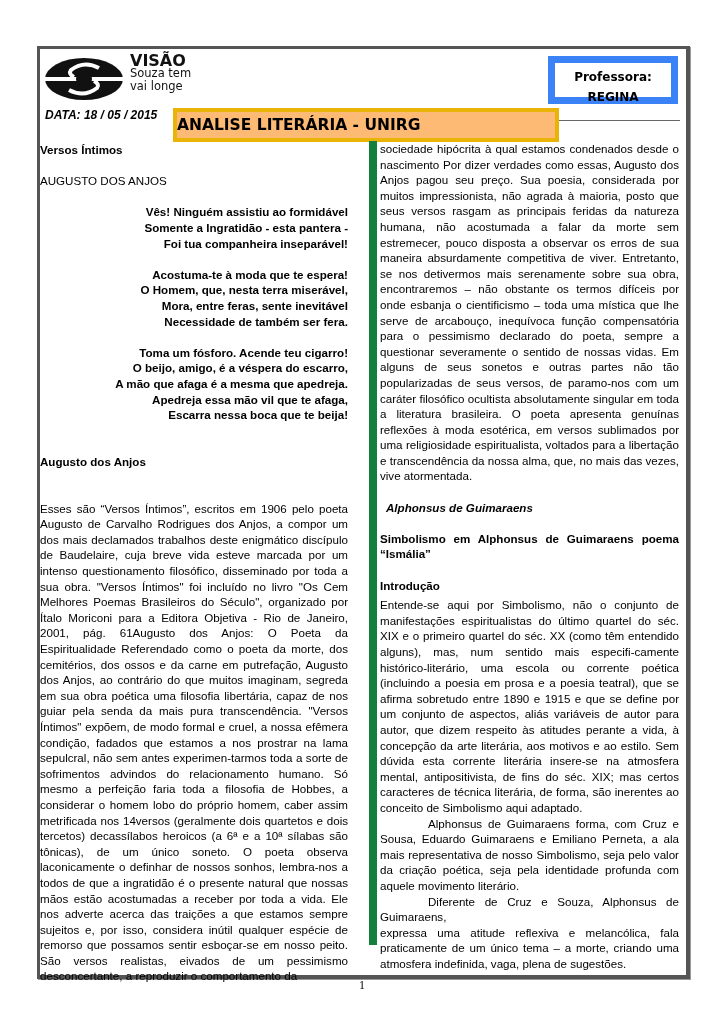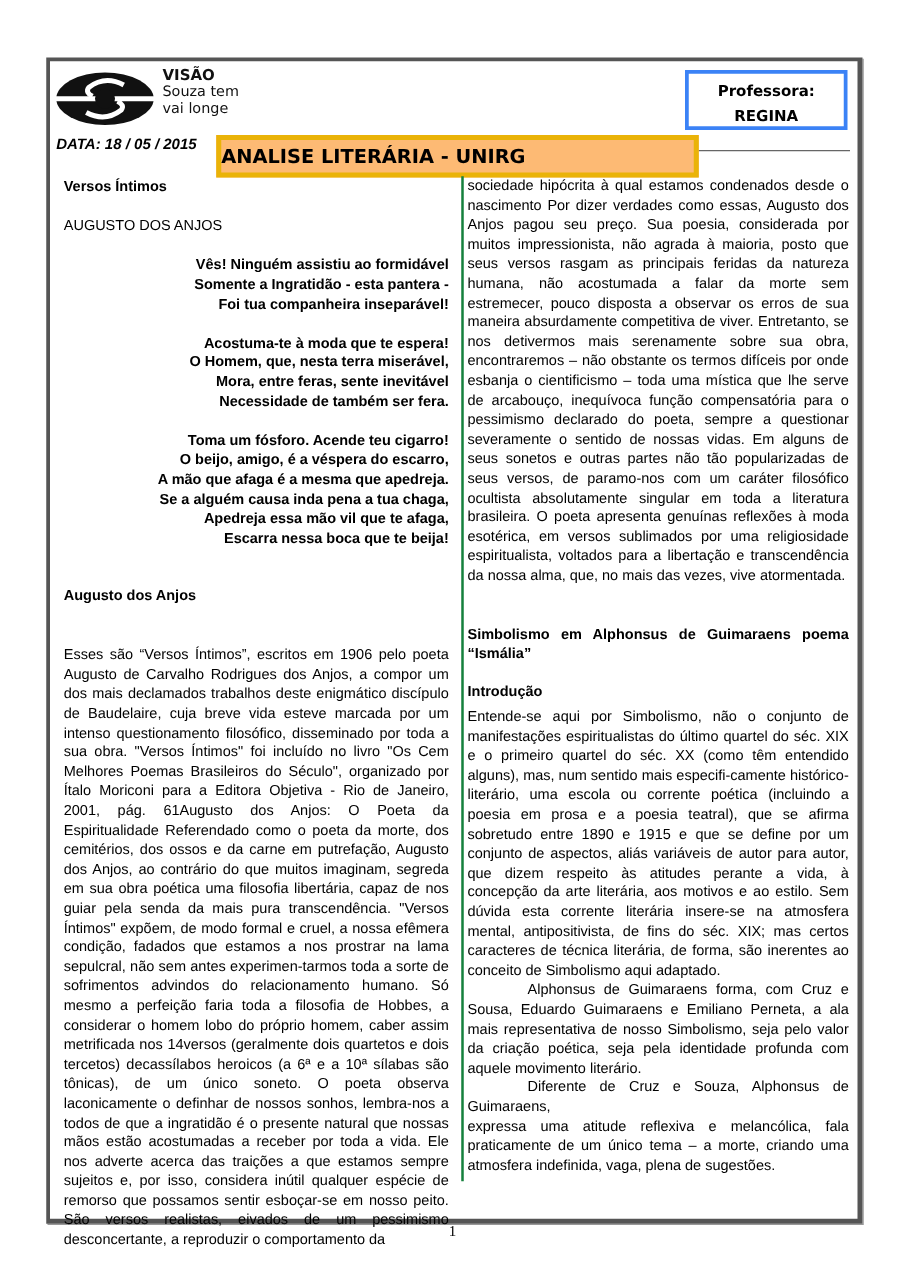--- a/index.html
+++ b/index.html
@@ -1,28 +1,28 @@
 <!DOCTYPE html>
 <html><head>
 <meta charset="utf-8">
 <style>
   html, body { margin:0; padding:0; background:#ffffff; }
   body { width:724px; height:1024px; position:relative; overflow:hidden; font-family:"Liberation Sans", sans-serif; color:#000; }
   .frame { position:absolute; left:37px; top:46px; width:646px; height:926px; border:3px solid #555; border-right-width:4px; border-bottom-width:4px; box-shadow:1px 1px 0 #999; background:#fff; }
   .logo { position:absolute; left:44px; top:52px; width:160px; height:56px; }
   .logo svg { position:absolute; left:0; top:4px; }
   .logo-text { position:absolute; left:86px; top:2px; font-family:"DejaVu Sans", sans-serif; font-size:11.5px; line-height:13px; color:#111; }
-  .logo-text .brand { font-weight:bold; font-size:12px; }
-  .prof-box { position:absolute; left:548px; top:56px; width:130px; height:48px; border:3px solid #3b82f6; text-align:center; font-family:"DejaVu Sans", sans-serif; font-weight:bold; font-size:12px; line-height:20px; padding-top:4px; box-sizing:border-box; }
+  .logo-text .brand { font-weight:bold; font-size:16px; }
+  .prof-box { position:absolute; left:548px; top:56px; width:130px; height:48px; border:7px solid #3b82f6; text-align:center; font-family:"DejaVu Sans", sans-serif; font-weight:bold; font-size:12px; line-height:20px; padding-top:4px; box-sizing:border-box; }
   .hline { position:absolute; left:550px; top:120px; width:130px; height:1px; background:#666; }
   .date { position:absolute; left:45px; top:108px; font-weight:bold; font-style:italic; font-size:12px; }
   .title-box { position:absolute; left:173px; top:108px; width:378px; height:26px; border:4px solid #eab308; font-family:"DejaVu Sans", sans-serif; font-weight:bold; font-size:15.5px; line-height:26px; background:#fdba74; }
   .col { position:absolute; font-size:11.6px; line-height:15.6px; text-align:justify; }
-  .col-left { left:51px; top:142px; width:308px; }
-  .col-right { left:369px; top:141px; width:310px; border-left:2px solid #15803d; padding-left:3px; height:804px; box-sizing:border-box; }
+  .col-left { left:40px; top:142px; width:308px; }
+  .col-right { left:369px; top:141px; width:310px; border-left:8px solid #15803d; padding-left:3px; height:804px; box-sizing:border-box; }
   .b { font-weight:bold; }
   .p { margin:0; }
   .gap { height:15.6px; }
   .indent { text-indent:48px; }
   .poem { text-align:right; font-weight:bold; margin:0; }
   .ital { font-style:italic; font-weight:bold; padding-left:6px; }
   .pagenum { position:absolute; left:0; width:724px; top:978px; text-align:center; font-family:"Liberation Serif", serif; font-size:12px; }
 </style>
 </head>
 <body>
@@ -68,35 +68,35 @@
     <p class="poem">Acostuma-te à moda que te espera!</p>
     <p class="poem">O Homem, que, nesta terra miserável,</p>
     <p class="poem">Mora, entre feras, sente inevitável</p>
     <p class="poem">Necessidade de também ser fera.</p>
   </div>
   <div class="gap"></div>
   <div>
     <p class="poem">Toma um fósforo. Acende teu cigarro!</p>
     <p class="poem">O beijo, amigo, é a véspera do escarro,</p>
     <p class="poem">A mão que afaga é a mesma que apedreja.</p>
-    <p class="poem">Se a alguém causa inda pena a tua chaga,</p>
     <p class="poem">Apedreja essa mão vil que te afaga,</p>
     <p class="poem">Escarra nessa boca que te beija!</p>
   </div>
   <div class="gap"></div>
     <div class="gap"></div>
   <p class="p b">Augusto dos Anjos</p>
   <div class="gap"></div>
     <div class="gap"></div>
   <p class="p">Esses são “Versos Íntimos”, escritos em 1906 pelo poeta Augusto de Carvalho Rodrigues dos Anjos, a compor um dos mais declamados trabalhos deste enigmático discípulo de Baudelaire, cuja breve vida esteve marcada por um intenso questionamento filosófico, disseminado por toda a sua obra. "Versos Íntimos" foi incluído no livro "Os Cem Melhores Poemas Brasileiros do Século", organizado por Ítalo Moriconi para a Editora Objetiva - Rio de Janeiro, 2001, pág. 61Augusto dos Anjos: O Poeta da Espiritualidade Referendado como o poeta da morte, dos cemitérios, dos ossos e da carne em putrefação, Augusto dos Anjos, ao contrário do que muitos imaginam, segreda em sua obra poética uma filosofia libertária, capaz de nos guiar pela senda da mais pura transcendência. "Versos Íntimos" expõem, de modo formal e cruel, a nossa efêmera condição, fadados que estamos a nos prostrar na lama sepulcral, não sem antes experimen-tarmos toda a sorte de sofrimentos advindos do relacionamento humano. Só mesmo a perfeição faria toda a filosofia de Hobbes, a considerar o homem lobo do próprio homem, caber assim metrificada nos 14versos (geralmente dois quartetos e dois tercetos) decassílabos heroicos (a 6ª e a 10ª sílabas são tônicas), de um único soneto. O poeta observa laconicamente o definhar de nossos sonhos, lembra-nos a todos de que a ingratidão é o presente natural que nossas mãos estão acostumadas a receber por toda a vida. Ele nos adverte acerca das traições a que estamos sempre sujeitos e, por isso, considera inútil qualquer espécie de remorso que possamos sentir esboçar-se em nosso peito. São versos realistas, eivados de um pessimismo desconcertante, a reproduzir o comportamento da</p>
 </div>
 
 <div class="col col-right">
   <p class="p">sociedade hipócrita à qual estamos condenados desde o nascimento Por dizer verdades como essas,  Augusto dos Anjos pagou seu preço. Sua poesia, considerada por muitos impressionista, não agrada à maioria, posto que seus versos rasgam as principais feridas da natureza humana, não acostumada a falar da morte sem estremecer, pouco disposta a observar os erros de sua maneira absurdamente competitiva de viver. Entretanto, se nos detivermos mais serenamente sobre sua obra, encontraremos – não obstante os termos difíceis por onde esbanja o cientificismo – toda uma mística que lhe serve de arcabouço, inequívoca função compensatória para o pessimismo declarado do poeta, sempre a questionar severamente o sentido de nossas vidas. Em alguns de seus sonetos e outras partes não tão popularizadas de seus versos, de paramo-nos com um caráter filosófico ocultista absolutamente singular em toda a literatura brasileira. O poeta apresenta genuínas reflexões à moda esotérica, em versos sublimados por uma religiosidade espiritualista, voltados para a libertação e transcendência da nossa alma, que, no mais das vezes, vive atormentada.</p>
   <div class="gap"></div>
+  <p class="p ital">Alphonsus de Guimaraens</p>
   <div class="gap"></div>
   <p class="p b">Simbolismo em Alphonsus de Guimaraens poema “Ismália”</p>
   <div class="gap"></div>
   <p class="p b" style="margin-bottom:4px;">Introdução</p>
   <p class="p">Entende-se aqui por Simbolismo, não o conjunto de manifestações espiritualistas do último quartel do séc. XIX e o primeiro quartel do séc. XX (como têm entendido alguns), mas, num sentido mais especifi-camente histórico-literário, uma escola ou corrente poética (incluindo a poesia em prosa e a poesia teatral), que se afirma sobretudo entre 1890 e 1915 e que se define por um conjunto de aspectos, aliás variáveis de autor para autor, que dizem respeito às atitudes perante a vida, à concepção da arte literária, aos motivos e ao estilo. Sem dúvida esta corrente literária insere-se na atmosfera mental, antipositivista, de fins do séc. XIX; mas certos caracteres de técnica literária, de forma, são inerentes ao conceito de Simbolismo aqui adaptado.</p>
   <p class="p indent">Alphonsus de Guimaraens forma, com Cruz e Sousa, Eduardo Guimaraens e Emiliano Perneta, a ala mais representativa de nosso Simbolismo, seja pelo valor da criação poética, seja pela identidade profunda com aquele movimento literário.</p>
   <p class="p indent">Diferente de Cruz e Souza, Alphonsus de Guimaraens,</p>
   <p class="p">expressa uma atitude reflexiva e melancólica, fala praticamente de um único tema – a morte, criando uma atmosfera indefinida, vaga, plena de sugestões.</p>
 </div>
 

